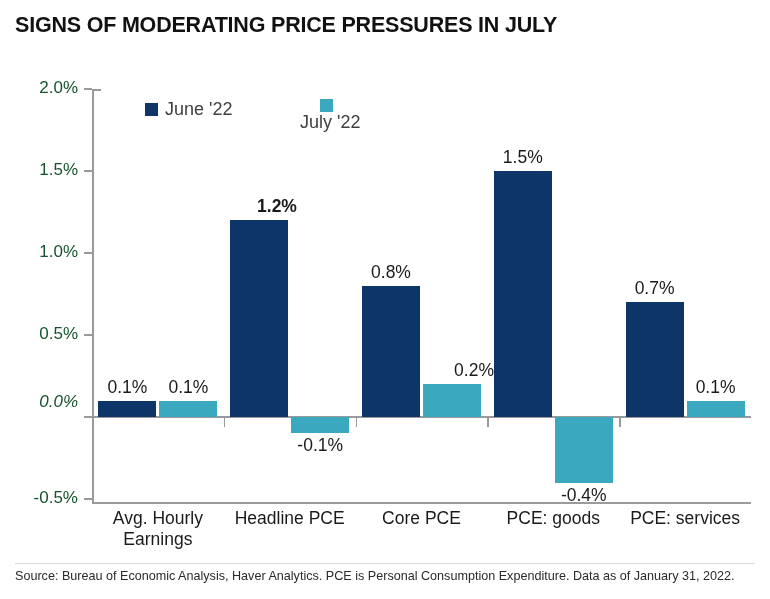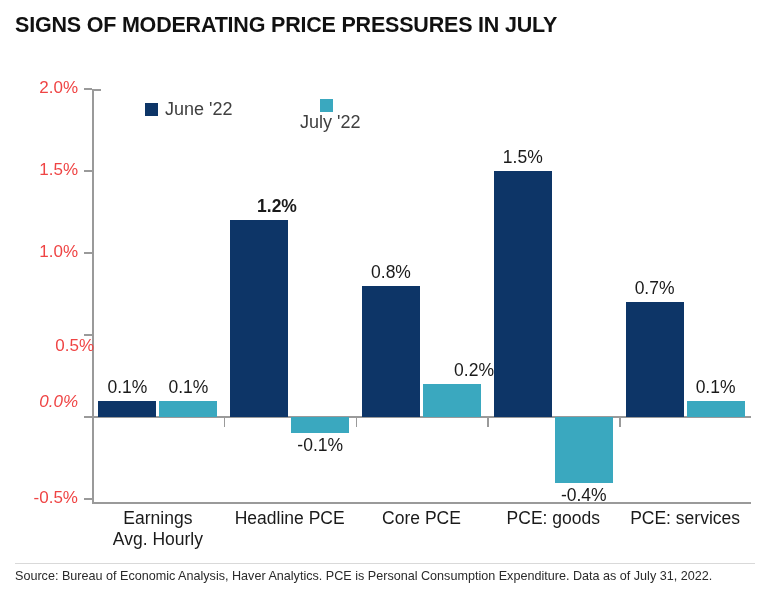--- a/index.html
+++ b/index.html
@@ -27,21 +27,21 @@
     background:#9a9a9a;
   }
   .axis-cap{
     position:absolute;width:9px;height:1.5px;background:#9a9a9a;
   }
   .ytick{
     position:absolute;width:8px;height:1.5px;background:#9a9a9a;left:84px;
   }
   .ylabel{
     position:absolute;right:0;width:74px;text-align:right;
-    font-size:17px;color:#ef4444;
+    font-size:17px;color:#14532d;
   }
   .zero-line{
     position:absolute;left:92px;width:659px;height:2px;background:#9a9a9a;
   }
   .bottom-line{
     position:absolute;left:92px;width:659px;height:2px;background:#9a9a9a;
   }
   .cat-tick{
     position:absolute;width:1.5px;height:9px;background:#9a9a9a;
   }
@@ -89,21 +89,21 @@
       <div class="axis-line"></div>
       <div class="axis-cap" style="left: 92px; top: 89px;"></div>
       <div class="axis-cap" style="left: 92px; top: 501.5px;"></div>
       <div class="ytick" style="top: 88.25px;"></div>
       <div class="ylabel" style="left: 4px; top: 78px;">2.0%</div>
       <div class="ytick" style="top: 170.25px;"></div>
       <div class="ylabel" style="left: 4px; top: 160px;">1.5%</div>
       <div class="ytick" style="top: 252.25px;"></div>
       <div class="ylabel" style="left: 4px; top: 242px;">1.0%</div>
       <div class="ytick" style="top: 334.25px;"></div>
-      <div class="ylabel" style="left: 20px; top: 324px; margin-top: 12px;">0.5%</div>
+      <div class="ylabel" style="left: 4px; top: 324px;">0.5%</div>
       <div class="ytick" style="top: 416.25px;"></div>
       <div class="ylabel" style="left: 4px; top: 392px; font-style: italic;">0.0%</div>
       <div class="ytick" style="top: 498.25px;"></div>
       <div class="ylabel" style="left: 4px; top: 488px;">-0.5%</div>
       <div class="zero-line" style="top: 416px;"></div>
       <div class="bottom-line" style="top: 502px;"></div>
     </div>
   <div id="legend-layer">
       <div class="legend" style="left: 145px;">
         <span class="legend-swatch june" style="background: rgb(13, 53, 103);"></span>
@@ -135,32 +135,32 @@
       <div class="bar july" style="left: 554.8px; top: 417px; width: 58px; height: 65.6px; background: rgb(58, 168, 191);"></div>
       <div class="bar-label" style="width: 84px; left: 541.8px; top: 484.6px;">-0.4%</div>
       <div class="cat-tick" style="left: 619.2px; top: 418px;"></div>
       <div class="bar june" style="left: 625.6px; top: 302.2px; width: 58px; height: 114.8px; background: rgb(13, 53, 103);"></div>
       <div class="bar-label" style="width: 84px; left: 612.6px; top: 278.2px;">0.7%</div>
       <div class="bar july" style="left: 686.6px; top: 400.6px; width: 58px; height: 16.4px; background: rgb(58, 168, 191);"></div>
       <div class="bar-label" style="width: 84px; left: 673.6px; top: 376.6px;">0.1%</div>
     </div>
   <div id="cats-layer">
       <div class="cat-label" style="left: 92px; width: 131.8px;">
+        <span>Avg. Hourly</span>
         <span>Earnings</span>
-        <span>Avg. Hourly</span>
       </div>
       <div class="cat-label" style="left: 223.8px; width: 131.8px;">
         <span>Headline PCE</span>
       </div>
       <div class="cat-label" style="left: 355.6px; width: 131.8px;">
         <span>Core PCE</span>
       </div>
       <div class="cat-label" style="left: 487.4px; width: 131.8px;">
         <span>PCE: goods</span>
       </div>
       <div class="cat-label" style="left: 619.2px; width: 131.8px;">
         <span>PCE: services</span>
       </div>
     </div>
 
   <div class="divider"></div>
-  <div class="source">Source: Bureau of Economic Analysis, Haver Analytics. PCE is Personal Consumption Expenditure. Data as of July 31, 2022.</div>
+  <div class="source">Source: Bureau of Economic Analysis, Haver Analytics. PCE is Personal Consumption Expenditure. Data as of January 31, 2022.</div>
 </div>
 
 </body></html>

